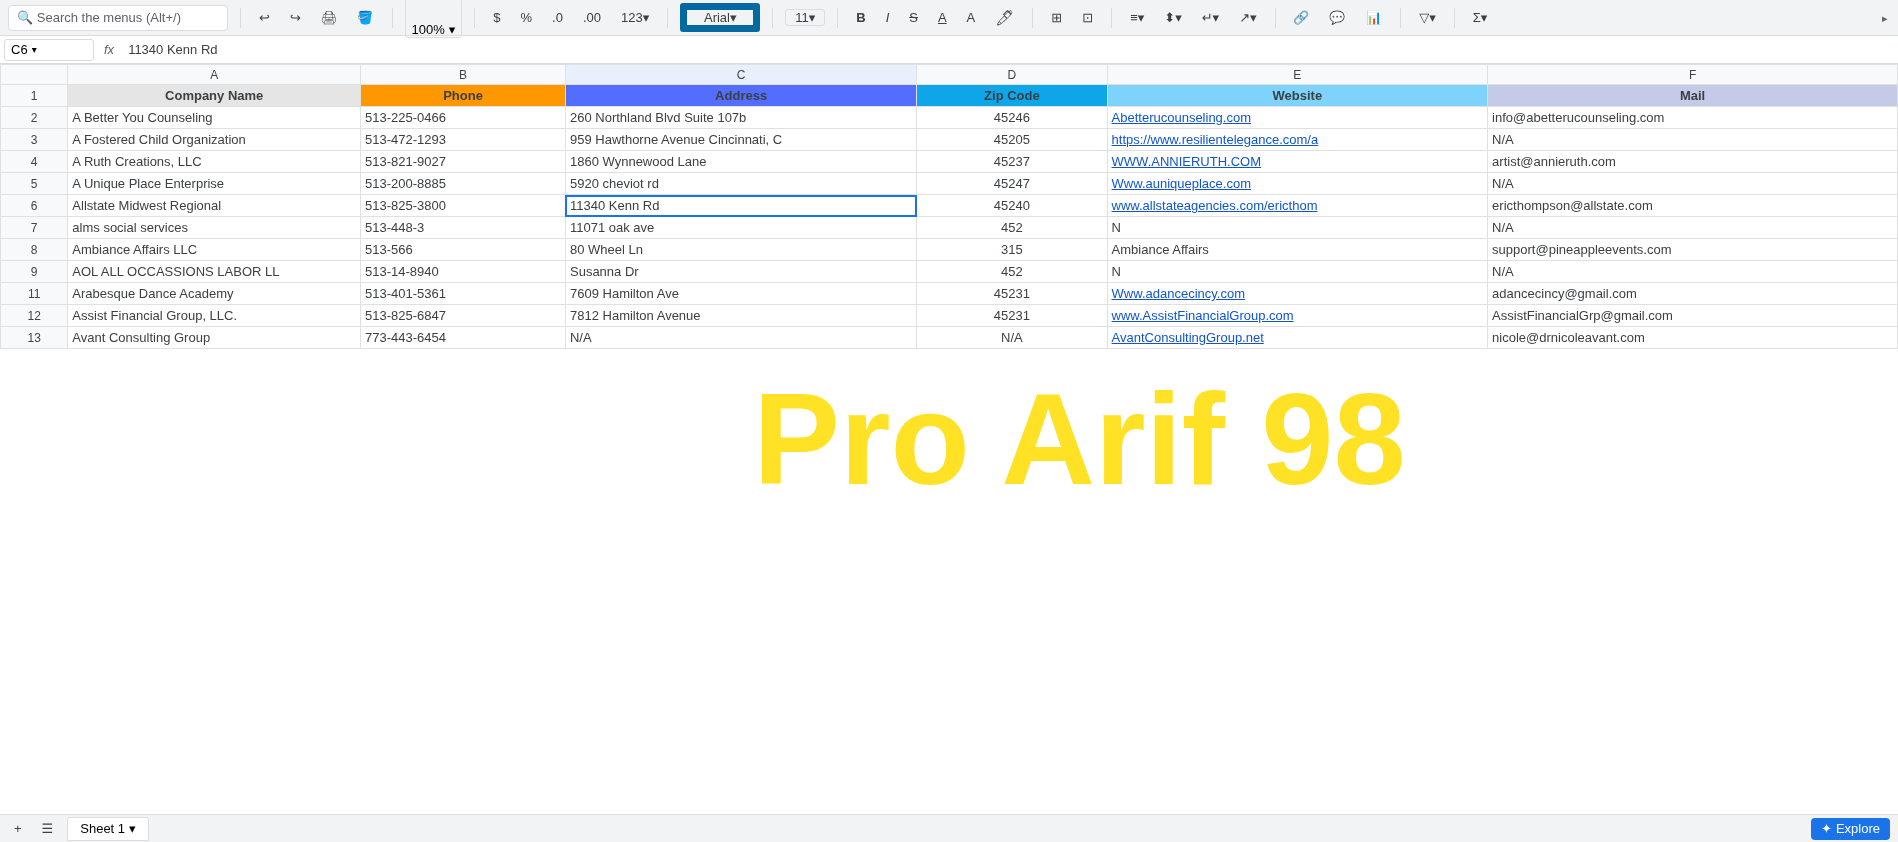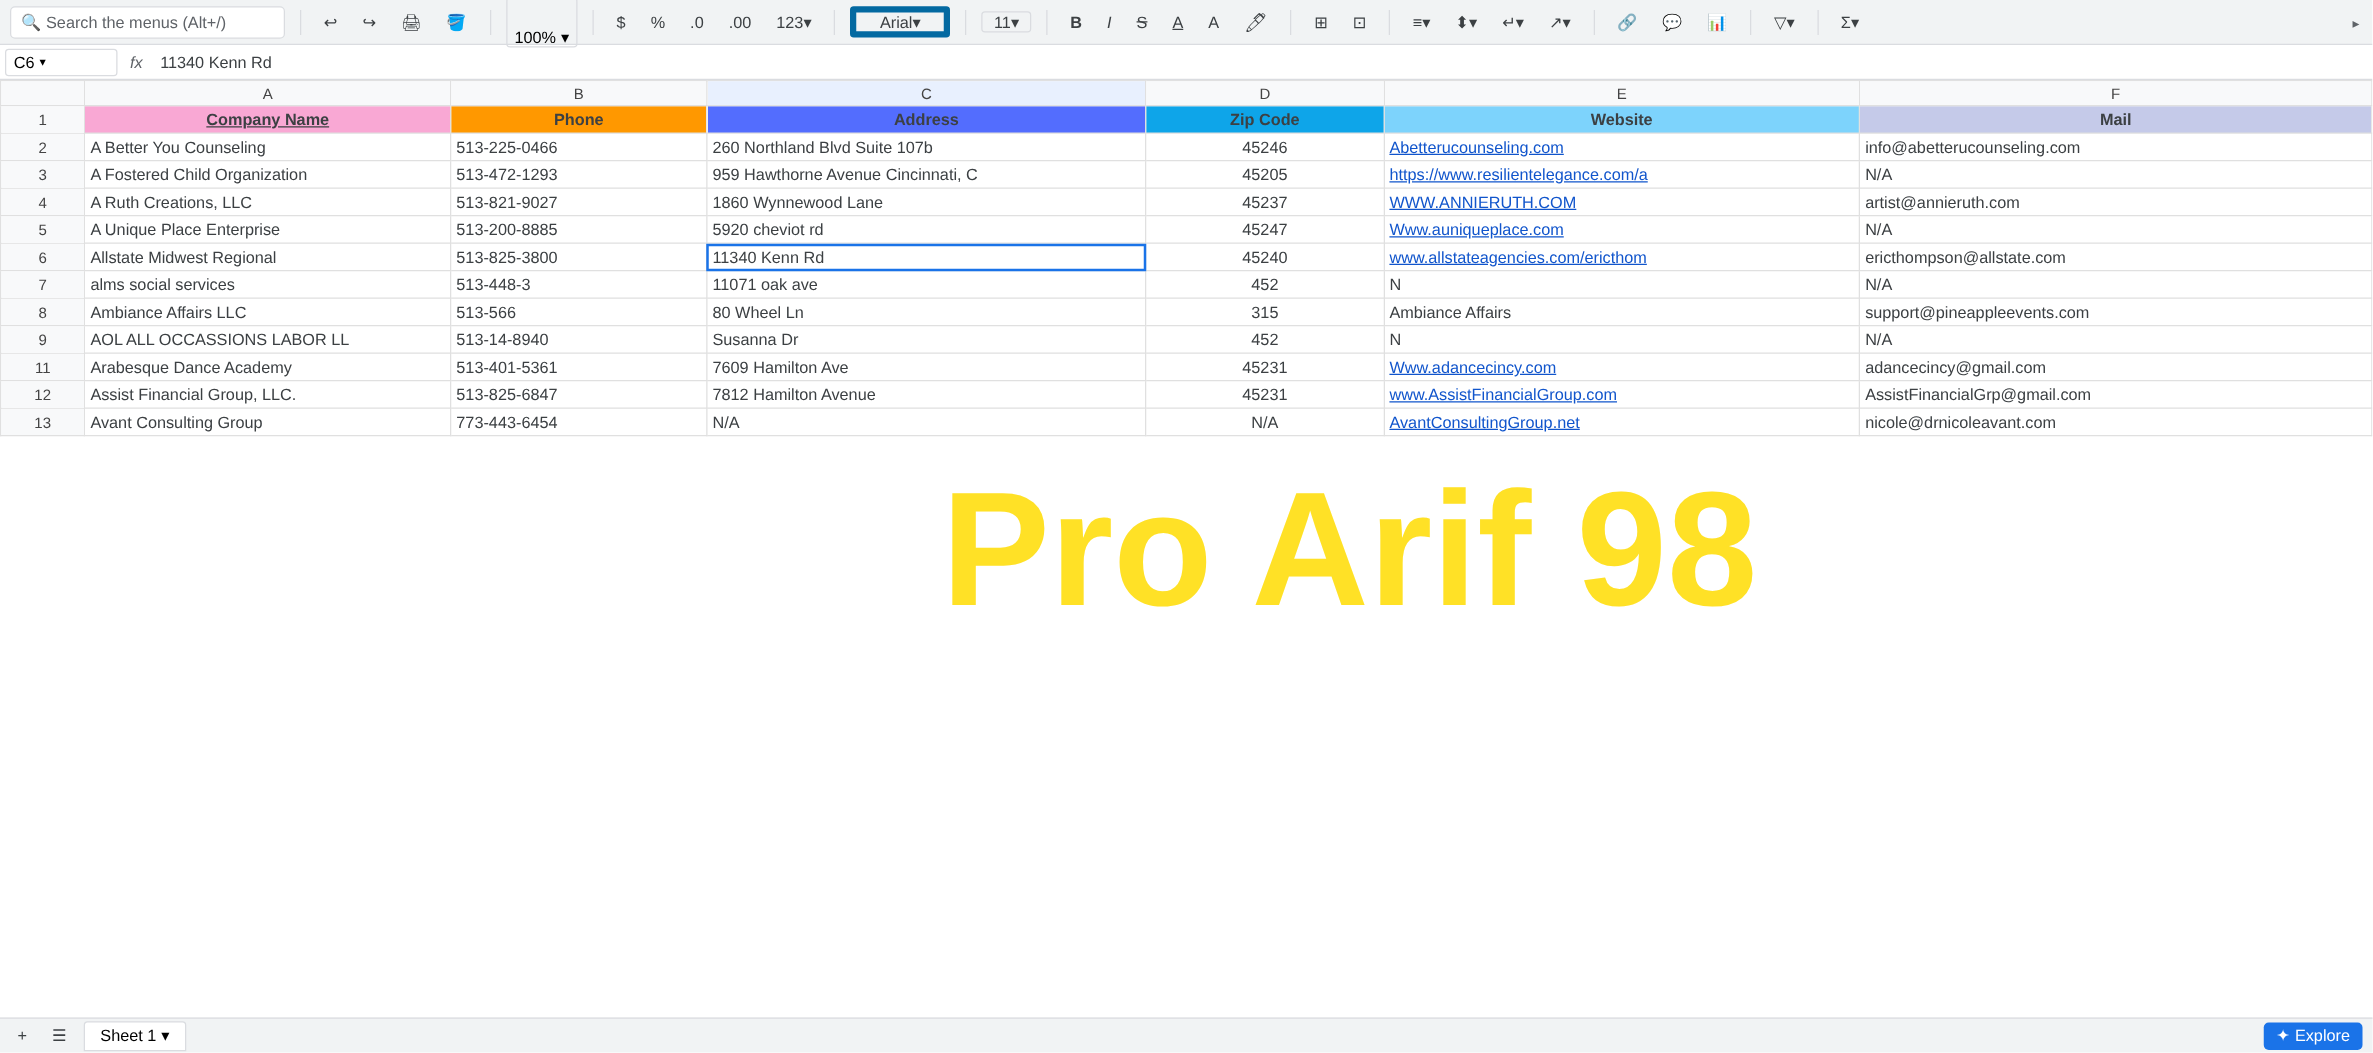--- a/index.html
+++ b/index.html
@@ -89,21 +89,21 @@
     }
     td.cell.selected-cell {
       outline: 2px solid #1a73e8;
       outline-offset: -2px;
     }
     td.cell.link { color: #1155cc; text-decoration: underline; cursor: pointer; }
     td.cell.center { text-align: center; }
     td.cell.highlighted { background: #ffff00; }
 
     
-    .header-company { background: #f9a8d4; font-weight: bold; text-align: center; color: #3c4043; text-decoration: underline; }
+    .header-company { background: #e5e5e5; font-weight: bold; text-align: center; color: #3c4043; }
     .header-phone { background: #ff9800; font-weight: bold; text-align: center; color: #3c4043; }
     .header-address { background: #536dfe; font-weight: bold; text-align: center; color: #3c4043; }
     .header-zip { background: #0ea5e9; font-weight: bold; text-align: center; color: #3c4043; }
     .header-website { background: #7dd3fc; font-weight: bold; text-align: center; color: #3c4043; }
     .header-mail { background: #c5cae9; font-weight: bold; text-align: center; color: #3c4043; }
 
     
     .watermark {
       position: absolute;
       top: 50%;
@@ -191,21 +191,21 @@
     </div>
   <div class="toolbar-btn">
       <span>.00</span>
     </div>
   <div class="toolbar-btn">
     <span>123</span>
     <span>▾</span>
   </div>
   <div class="toolbar-sep"></div>
 
-  <div class="toolbar-btn" style="min-width:80px; border:5px solid #0369a1; border-radius:3px; padding:0 6px;text-align:right;">
+  <div class="toolbar-btn" style="min-width:80px; border:7px solid #0369a1; border-radius:3px; padding:0 6px;text-align:right;">
     <span>Arial</span>
       <span>▾</span>
   </div>
   <div class="toolbar-sep"></div>
   <div class="toolbar-btn" style="min-width:40px; border:1px solid #dadce0; border-radius:3px; padding:0 6px;">
     <span>11</span>
       <span>▾</span>
   </div>
   <div class="toolbar-sep"></div>
   <div class="toolbar-btn">

